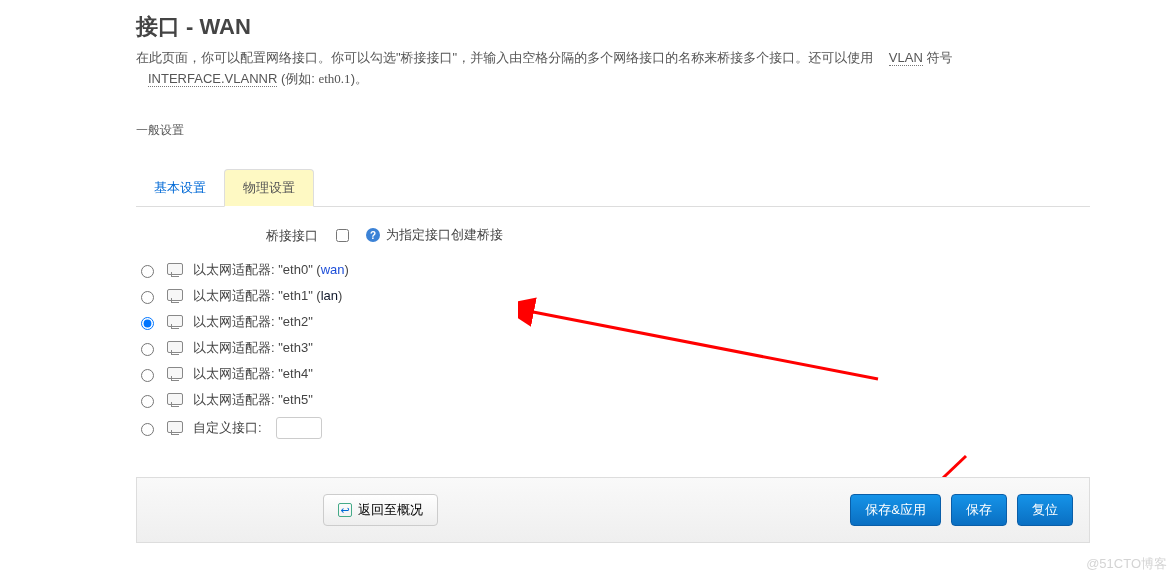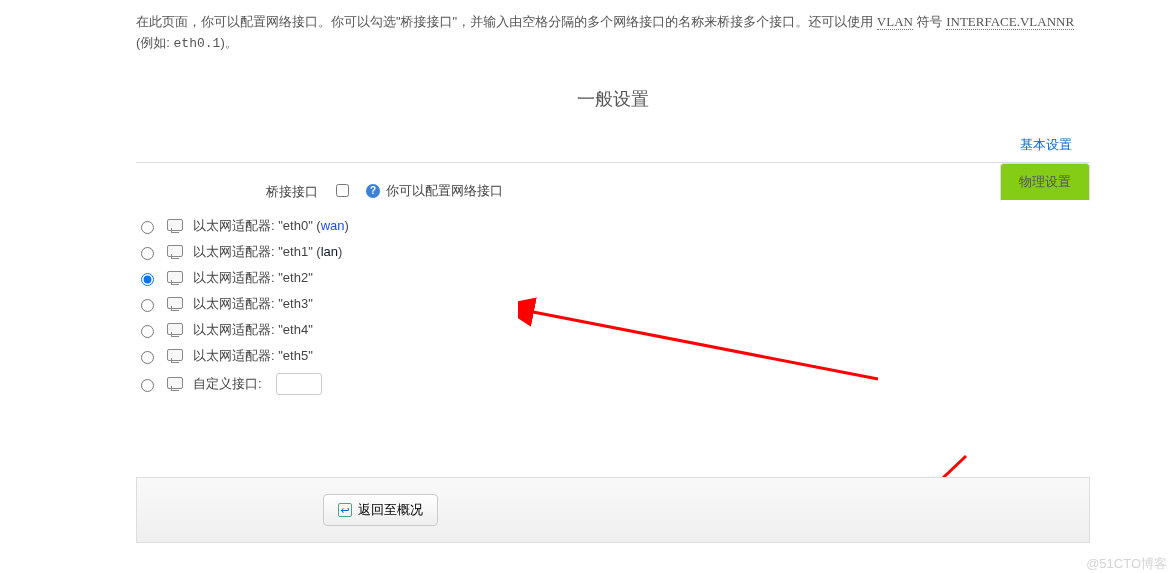--- a/index.html
+++ b/index.html
@@ -26,52 +26,51 @@
   }
   .desc {
     font-size: 13px;
     color: #555;
     line-height: 1.6;
     margin-bottom: 32px;
   }
   .dotted {
     border-bottom: 1px dotted #777;
     text-transform: uppercase;
-    font-family: Liberation Serif, serif;
+    font-family: Liberation Sans, sans-serif;
+    margin-left: 12px;
   }
   .section-title {
-    font-size: 18px;
+    font-size: 12px;
     color: #555;
-    margin-bottom: 16px;
-    text-align: center;
+    margin-bottom: 32px;
   }
   .tabs {
     border-bottom: 1px solid #ddd;
     height: 36px;
     display: flex;
     align-items: flex-end;
     margin-bottom: 18px;
-    flex-direction: column;
   }
   .tab {
     padding: 9px 18px;
     color: #0069d6;
     cursor: pointer;
   }
   .tab.active {
     border: 1px solid #ddd;
     border-bottom: 1px solid #fff;
     border-radius: 4px 4px 0 0;
     margin-bottom: -1px;
-    background: #84cc16;
+    background: #fef9c3;
     color: #555;
   }
   .form-row {
     display: flex;
-    align-items: center;
+    align-items: flex-end;
     margin-bottom: 16px;
   }
   .form-label {
     width: 196px;
     text-align: right;
     padding-right: 14px;
     padding-top: 2px;
     color: #444;
   }
   .form-ctrl {
@@ -191,37 +190,38 @@
     right: 8px;
     bottom: 0;
     color: #d4d4d4;
     font-size: 13px;
   }
 </style>
 </head>
 <body>
 
 <div class="container">
+  <div class="title">接口 - WAN</div>
   <div class="desc">
-    <span>在此页面，你可以配置网络接口。你可以勾选"桥接接口"，并输入由空格分隔的多个网络接口的名称来桥接多个接口。还可以使用 </span><span class="dotted">VLAN</span><span> 符号 </span><span class="dotted">INTERFACE.VLANNR</span><span> (例如: </span><span style="font-family:Liberation Mono, monospace">eth0.1</span><span>)。</span>
+    <span>在此页面，你可以配置网络接口。你可以勾选"桥接接口"，并输入由空格分隔的多个网络接口的名称来桥接多个接口。还可以使用 </span><span class="dotted">VLAN</span><span> 符号 </span><span class="dotted">INTERFACE.VLANNR</span><span> (例如: </span><span style="font-family:Liberation Serif, serif">eth0.1</span><span>)。</span>
   </div>
 
   <div class="section-title">一般设置</div>
 
   <div class="tabs">
     <div class="tab">基本设置</div>
     <div class="tab active">物理设置</div>
   </div>
 
   <div class="form-row">
     <div class="form-label">桥接接口</div>
     <div class="form-ctrl">
       <input type="checkbox" style="">
       <span class="help-icon">?</span>
-      <span>你可以配置网络接口</span>
+      <span>为指定接口创建桥接</span>
     </div>
   </div>
 
   <div class="form-row">
     <div class="radio-col">
       <label class="radio-item">
         <input type="radio" name="if" style="">
         <span class="adapter-icon"></span>
         <span><span>以太网适配器: "eth0" (</span><span class="link-wan">wan</span><span>)</span></span>
       </label>
@@ -277,15 +277,20 @@
   <line x1="50" y1="5" x2="8" y2="45" stroke="#ff0000" stroke-width="3" marker-end="url(#ah2)"></line>
 </svg>
 
 <div class="footer">
   <div class="btn-group">
     <button class="btn">
       <span class="btn-back-icon">↩</span>
       <span>返回至概况</span>
     </button>
   </div>
+  <div style="display:flex;gap:10px">
+    <button class="btn btn-primary">保存&amp;应用</button>
+    <button class="btn btn-primary">保存</button>
+    <button class="btn btn-primary">复位</button>
+  </div>
 </div>
 
 <div class="watermark">@51CTO博客</div>
 
 </body></html>

